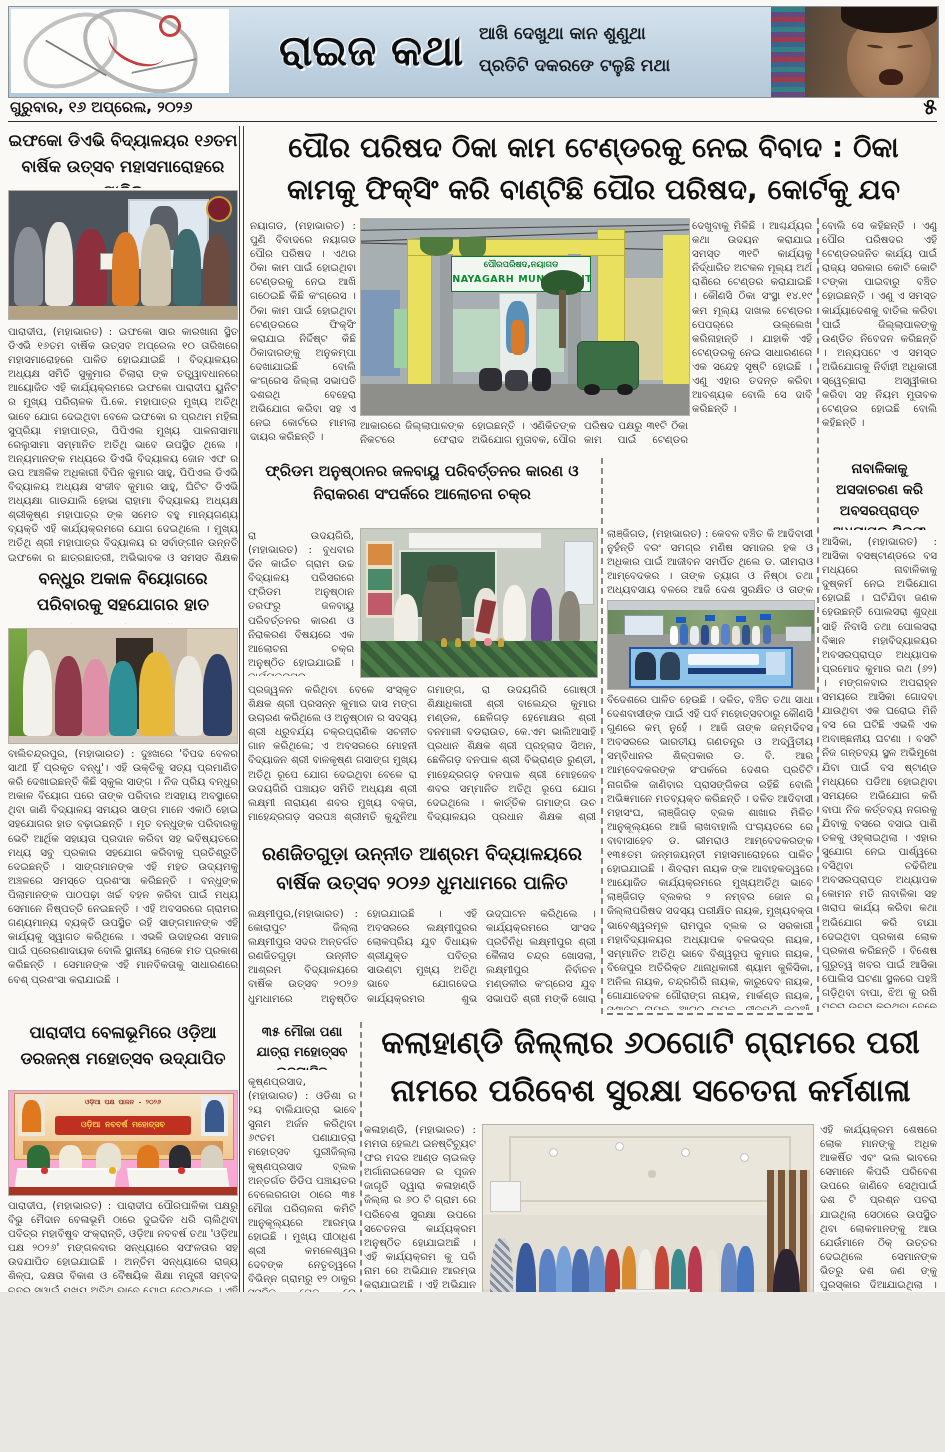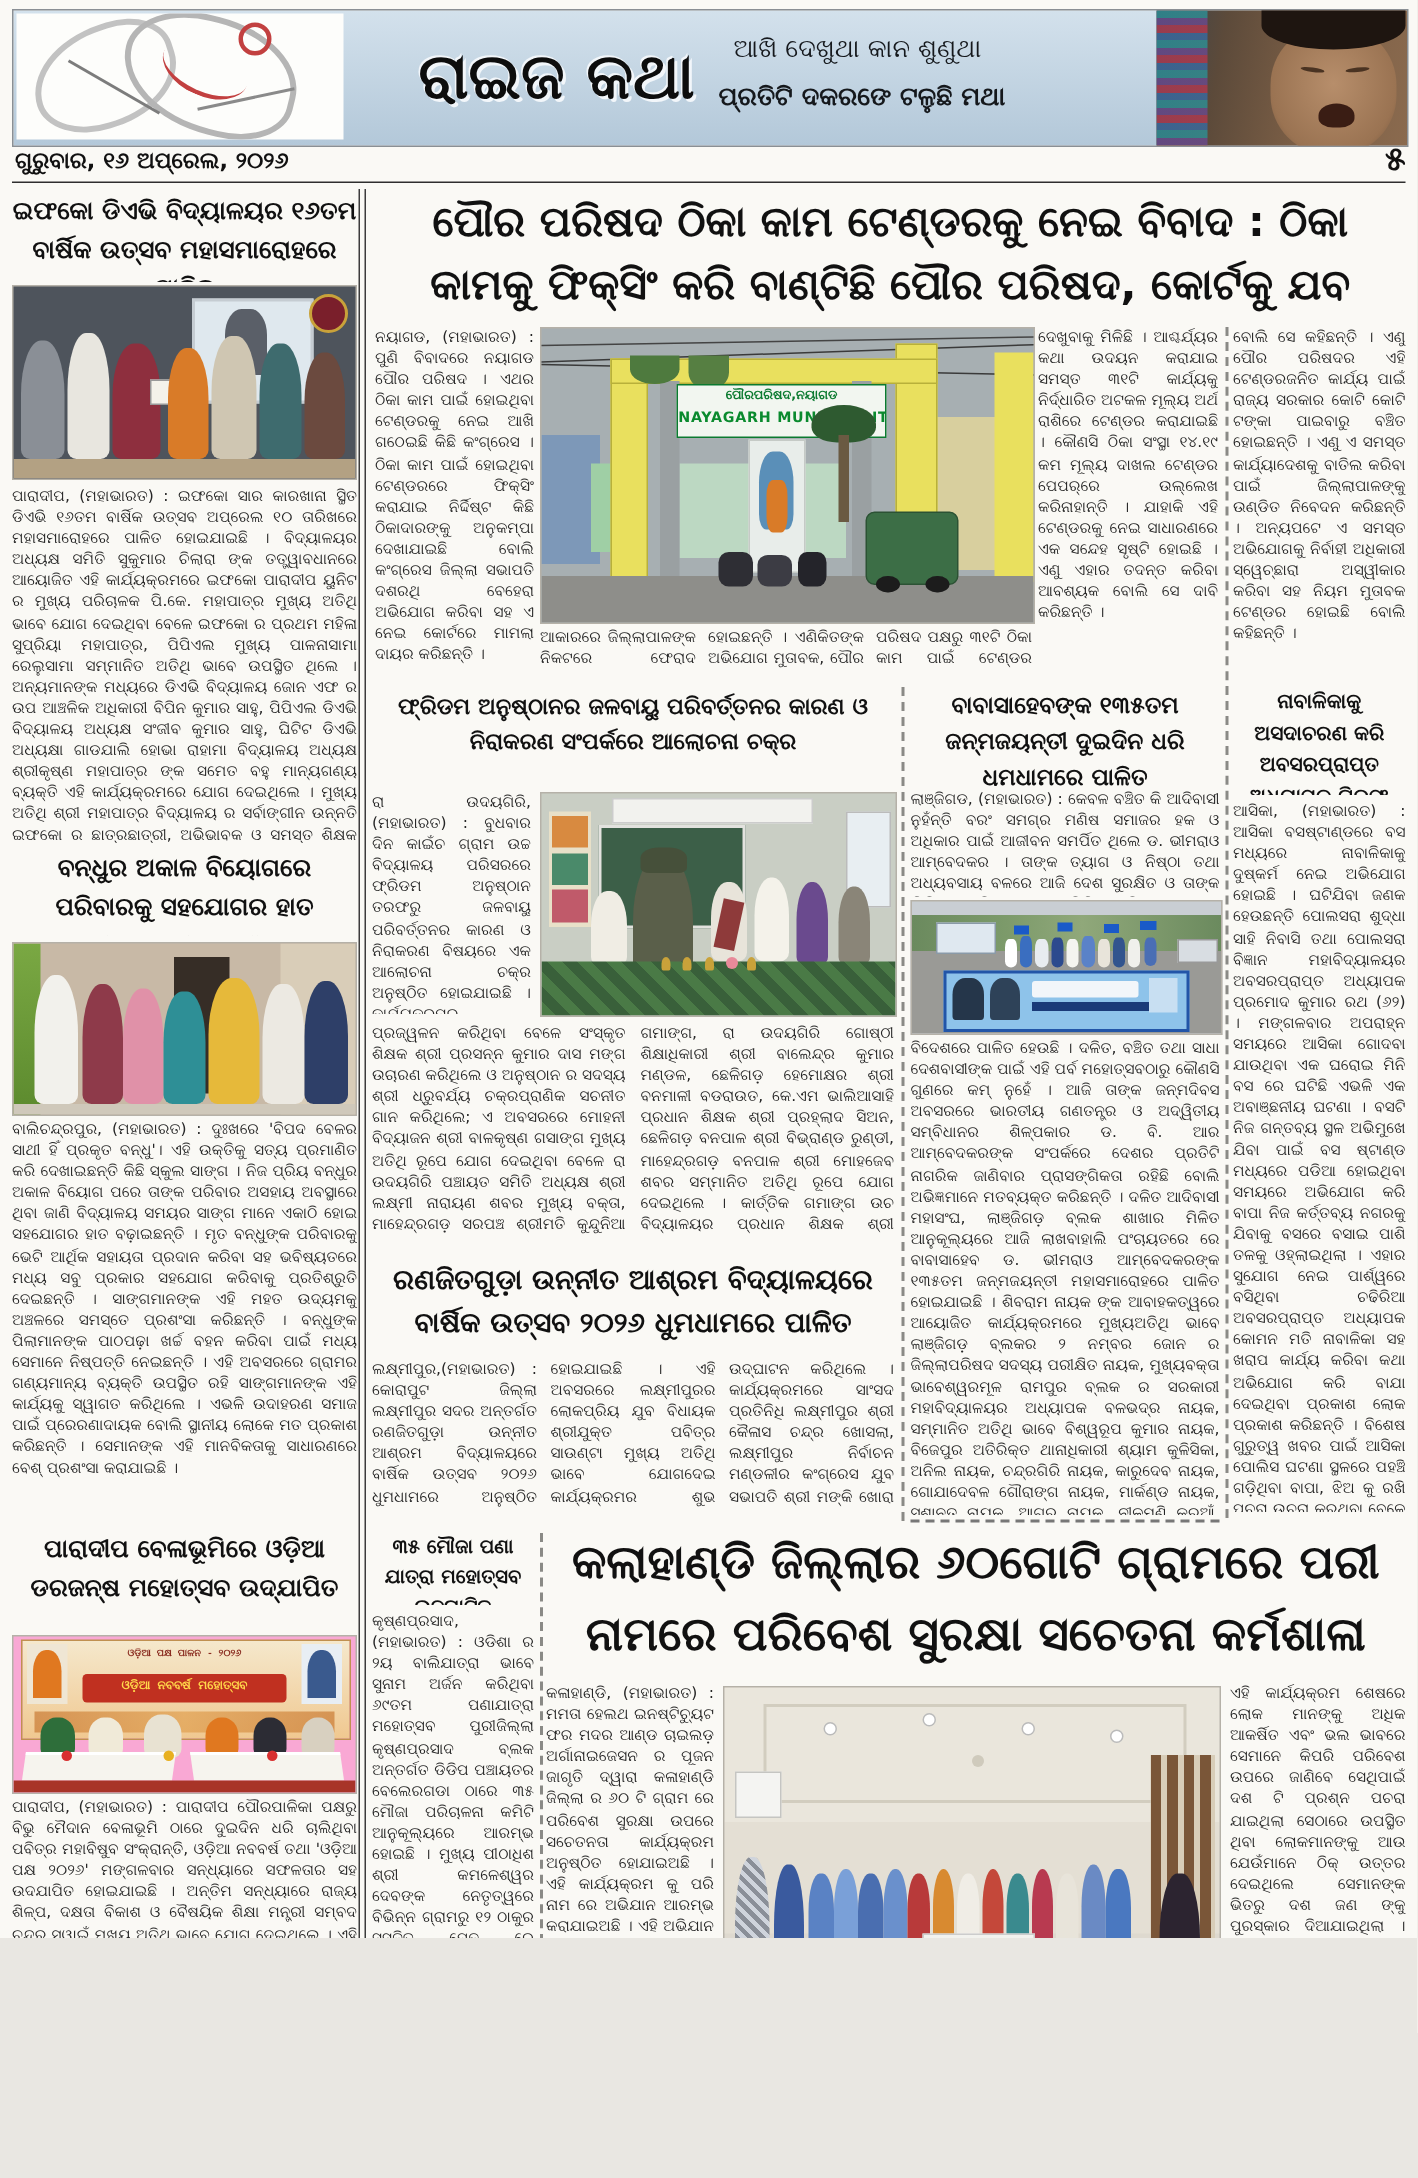--- a/index.html
+++ b/index.html
@@ -25,21 +25,21 @@
       <div class="a" style="left:10px;top:8px;width:90px;height:60px;border:4px solid #c2c2c2;border-radius:60% 40% 55% 45%;transform:rotate(-18deg);"></div>
       <div class="a" style="left:70px;top:2px;width:110px;height:70px;border:4px solid #b5b5b5;border-radius:45% 55% 40% 60%;transform:rotate(14deg);"></div>
       <div class="a" style="left:96px;top:18px;width:60px;height:34px;border-bottom:3px solid #c24040;border-radius:50%;transform:rotate(24deg);"></div>
       <div class="a" style="left:30px;top:48px;width:70px;height:2px;background:#7c7c7c;transform:rotate(30deg);"></div>
       <div class="a" style="left:120px;top:56px;width:66px;height:2px;background:#8a8a8a;transform:rotate(-12deg);"></div>
       <div class="a" style="left:148px;top:6px;width:16px;height:16px;border:3px solid #c24040;border-radius:50%;"></div>
     </div>
 
     <div class="a" style="left:252px;top:14px;width:220px;height:62px;font-size:42px;font-weight:bold;color:#0d0d0d;text-align:center;line-height:60px;text-shadow:2px 2px 0 #f2f6fa,-1px -1px 0 #f2f6fa;white-space:nowrap;overflow:hidden;">ରାଇଜ କଥା</div>
 
-    <div class="a" style="left:470px;top:16px;width:250px;height:26px;font-size:17px;font-weight:normal;color:#15181c;overflow:hidden;white-space:nowrap;margin-left:10px;">ଆଖି ଦେଖୁଥା କାନ ଶୁଣୁଥା</div>
+    <div class="a" style="left:470px;top:16px;width:250px;height:26px;font-size:17px;font-weight:bold;color:#15181c;overflow:hidden;white-space:nowrap;">ଆଖି ଦେଖୁଥା କାନ ଶୁଣୁଥା</div>
     <div class="a" style="left:470px;top:48px;width:260px;height:26px;font-size:17px;font-weight:bold;color:#15181c;overflow:hidden;white-space:nowrap;">ପ୍ରତିଟି ଦକରଙେ ଟଳୁଛି ମଥା</div>
 
     <div class="a" style="left:762px;top:0px;width:167px;height:90px;background:linear-gradient(100deg,#39434b 0%,#5c4a3a 26%,#7c5f46 60%,#8a6a4e 100%);overflow:hidden;">
       <div class="a" style="left:0;top:0;width:34px;height:90px;background:repeating-linear-gradient(#2e8f96 0 5px,#6a4a8e 5px 10px,#b03a50 10px 15px,#3a6aa0 15px 20px);opacity:.8;"></div>
       <div class="a" style="left:76px;top:10px;width:84px;height:86px;background:radial-gradient(ellipse at 50% 45%,#b78e6b 0%,#9a7352 70%,#6a4e38 100%);border-radius:46%;"></div>
       <div class="a" style="left:70px;top:-6px;width:96px;height:32px;background:#1e1510;border-radius:0 0 50% 50%;"></div>
       <div class="a" style="left:96px;top:38px;width:16px;height:3px;background:#4a3322;border-radius:50%;transform:rotate(8deg);"></div>
       <div class="a" style="left:126px;top:38px;width:16px;height:3px;background:#4a3322;border-radius:50%;transform:rotate(-6deg);"></div>
       <div class="a" style="left:108px;top:62px;width:24px;height:16px;background:#3a1d14;border-radius:50% 50% 40% 40%;"></div>
     </div>
@@ -193,21 +193,20 @@
     <div class="a" style="left:46%;bottom:20%;width:6px;height:9px;background:#c9a23a;border-radius:50% 50% 20% 20%;"></div>
     <div class="a" style="left:52%;bottom:21%;width:8px;height:8px;background:#e88a9a;border-radius:50%;"></div>
     <div class="a" style="left:58%;bottom:20%;width:6px;height:9px;background:#c9a23a;border-radius:50% 50% 20% 20%;"></div>
   </div>
 
   <div class="bd" style="left:248px;top:682px;width:348px;height:152px;column-count:2;column-gap:10px;">ପ୍ରଜ୍ୱଳନ କରିଥିବା ବେଳେ ସଂସ୍କୃତ ଶିକ୍ଷକ ଶ୍ରୀ ପ୍ରସନ୍ନ କୁମାର ଦାସ ମଙ୍ଗ ଉଚାରଣ କରିଥିଲେ ଓ ଅନୁଷ୍ଠାନ ର ସଦସ୍ୟ ଶ୍ରୀ ଧ୍ରୁବର୍ଯ୍ୟ ଚକ୍ରପ୍ରାଣିକ ସଚନୀତ ଗାନ କରିଥିଲେ; ଏ ଅବସରରେ ମୋହନୀ ବିଦ୍ୟାଜନ ଶ୍ରୀ ବାଳକୃଷ୍ଣ ଗସାଙ୍ଗ ମୁଖ୍ୟ ଅତିଥି ରୂପେ ଯୋଗ ଦେଇଥିବା ବେଳେ ରା ଉଦୟଗିରି ପଞ୍ଚାୟତ ସମିତି ଅଧ୍ୟକ୍ଷ ଶ୍ରୀ ଲକ୍ଷ୍ମୀ ନାରାୟଣ ଶବର ମୁଖ୍ୟ ବକ୍ତା, ମାହେନ୍ଦ୍ରଗଡ଼ ସରପଞ୍ଚ ଶ୍ରୀମତି କୁନ୍ଦୁନିଆ ଗମାଙ୍ଗ, ରା ଉଦୟଗିରି ଗୋଷ୍ଠୀ ଶିକ୍ଷାଧିକାରୀ ଶ୍ରୀ ବାଲେନ୍ଦ୍ର କୁମାର ମଣ୍ଡଳ, ଛେଳିଗଡ଼ ହେମୋକ୍ଷର ଶ୍ରୀ ବନମାଳୀ ବଡରାଉତ, କେ.ଏମ ଭାଲିଆସାହି ପ୍ରଧାନ ଶିକ୍ଷକ ଶ୍ରୀ ପ୍ରହ୍ଲାଦ ସିଅନ, ଛେଳିଗଡ଼ ବନପାଳ ଶ୍ରୀ ବିଭ୍ରାଣ୍ଡ ରୁଣ୍ଡୀ, ମାହେନ୍ଦ୍ରଗଡ଼ ବନପାଳ ଶ୍ରୀ ମୋହଜେବ ଶବର ସମ୍ମାନିତ ଅତିଥି ରୂପେ ଯୋଗ ଦେଇଥିଲେ । କାର୍ତ୍ତିକ ଗମାଙ୍ଗ ଉଚ ବିଦ୍ୟାଳୟର ପ୍ରଧାନ ଶିକ୍ଷକ ଶ୍ରୀ ଲୋକନାଥ ନାହାକ ସ୍ୱାଗତ ଅଭିନନ୍ଦନ ଅର୍ପଣ କରିଥିଲେ । ମୋହନୀ ବ୍ଲକ ଓ ରା ଉଦୟଗିରି ବ୍ଲକର ୧୦ ଟି ବିଦ୍ୟାଳୟର ନବମ ଶ୍ରେଣୀରେ ସର୍ବୋଚ୍ଚ ନମ୍ବର ରଖିଥିବା ଦଶ ଜଣ ଛାତ୍ରଛାତ୍ରୀଙ୍କୁ ଅତିଥି ମାନଙ୍କ ଦ୍ୱାରା ମାନପତ୍ର ସହ ସିଲଡ଼ ପ୍ରଦାନ କରାଯାଇଥିଲା । ବାସ୍ତବରେ ବର୍ତ୍ତମାନ ସମୟରେ ଜଙ୍ଗଲ ସଂପଦ ଅବକ୍ଷୟ, ଜଙ୍ଗଲ ପୋଡି ଅତ୍ୟଧିକ ଜନସଂଖ୍ୟା ଓ କଳକାରଖାନା ବୃଷ୍ଟି ଯାନବାହାନ ର କୃଷି ଯୋଗୁଁ ଜଳବାୟୁ ପରିବର୍ତ୍ତନର ମୁଖ୍ୟ କାରଣ ବୋଲି ଛାତ୍ର ଛାତ୍ରୀ ଓ ଅତିଥି ବୃନ୍ଦ ମତ ପ୍ରକାଶ କରିଥିଲେ ତେଣୁ ବଡ଼ୁ ମାତ୍ରାରେ ଗଛ ଲଗାଇବା ଓ ସଚେତନତା ଦୃଷ୍ଟି ପାଇଁ ଉଦ୍ୟମ କରିବା ପାଇଁ ଅତିଥି ବୃନ୍ଦ ପରାମର୍ଶ ଦେଇଥିଲେ । ଜଙ୍ଗଲ ବିଭାଗ ତରଫରୁ ଆସନ୍ତା ଜୁଲାଇ ମାସରେ ହେବଥିବା ବୃକ୍ଷରୋପଣ କାର୍ଯ୍ୟକ୍ରମରେ ଅଂଶ ଗ୍ରହଣ କରି ବିଭିନ୍ନ ପ୍ରଜାତିର ଚାରା ପିଛା ଏକ ଟଙ୍କା ଦରରେ କିଣି ବାଡ଼ି ବଗିଚାରେ ଲଗାଇବା ପାଇଁ ପରାମର୍ଶ ଦିଆ ଯାଇଥିଲା । ରାଜ୍ୟ ପୁରସ୍କୃତ ଶିକ୍ଷକ ଶ୍ରୀ ସୁବାସ ଚନ୍ଦ୍ର ସାହୁ ସଂଯୋଜନା କରିଥିବା ବେଳେ ପ୍ରିତମୟ କାର୍ଯ୍ୟକାରୀ ସଭାପତି ଶ୍ରୀ ତ୍ରିନାଥ ବିଷୋୟୀଙ୍କୁ ଧନ୍ୟବାଦ ଅର୍ପଣ କରିଥିଲେ ।</div>
 
   <div class="hl" style="left:248px;top:840px;width:348px;height:62px;font-size:18.5px;">ରଣଜିତଗୁଡ଼ା ଉନ୍ନୀତ ଆଶ୍ରମ ବିଦ୍ୟାଳୟରେ ବାର୍ଷିକ ଉତ୍ସବ ୨୦୨୬ ଧୁମଧାମରେ ପାଳିତ</div>
   <div class="bd" style="left:248px;top:906px;width:348px;height:110px;column-count:3;column-gap:9px;">ଲକ୍ଷ୍ମୀପୁର,(ମହାଭାରତ) : କୋରାପୁଟ ଜିଲ୍ଲା ଲକ୍ଷ୍ମୀପୁର ସଦର ଅନ୍ତର୍ଗତ ରଣଜିତଗୁଡ଼ା ଉନ୍ନୀତ ଆଶ୍ରମ ବିଦ୍ୟାଳୟରେ ବାର୍ଷିକ ଉତ୍ସବ ୨୦୨୬ ଧୁମଧାମରେ ଅନୁଷ୍ଠିତ ହୋଇଯାଇଛି । ଏହି ଅବସରରେ ଲକ୍ଷ୍ମୀପୁରର ଲୋକପ୍ରିୟ ଯୁବ ବିଧାୟକ ଶ୍ରୀଯୁକ୍ତ ପବିତ୍ର ସାଉଣ୍ଟା ମୁଖ୍ୟ ଅତିଥି ଭାବେ ଯୋଗଦେଇ କାର୍ଯ୍ୟକ୍ରମର ଶୁଭ ଉଦ୍‌ଘାଟନ କରିଥିଲେ । କାର୍ଯ୍ୟକ୍ରମରେ ସାଂସଦ ପ୍ରତିନିଧି ଲକ୍ଷ୍ମୀପୁର ଶ୍ରୀ କୈଳାସ ଚନ୍ଦ୍ର ଖୋସଲା, ଲକ୍ଷ୍ମୀପୁର ନିର୍ବାଚନ ମଣ୍ଡଳୀର କଂଗ୍ରେସ ଯୁବ ସଭାପତି ଶ୍ରୀ ମଙ୍କି ଖୋରା ସହିତ ବିଦ୍ୟାଳୟର କର୍ତ୍ତୃପକ୍ଷ, ଶିକ୍ଷକମଣ୍ଡଳୀ ଓ ଛାତ୍ରଛାତ୍ରୀମାନେ ବୃହତ ସଂଖ୍ୟାରେ ଉପସ୍ଥିତ ଥିଲେ । ଉତ୍ସବରେ ଛାତ୍ରଛାତ୍ରୀମାନେ ବିଭିନ୍ନ ସାହିତ୍ୟିକ ଓ ସାଂସ୍କୃତିକ କାର୍ଯ୍ୟକ୍ରମ ପ୍ରଦର୍ଶନ କରି ସଭାସଦଙ୍କୁ ଆନନ୍ଦିତ କରିଥିଲେ । ମୁଖ୍ୟ ଅତିଥି ଶ୍ରୀ ସାଉଣ୍ଟା ତାଙ୍କ ଉଦ୍‌ବୋଧନରେ ଶିକ୍ଷାର ଗୁରୁତ୍ୱ ଓ ଛାତ୍ରଛାତ୍ରୀଙ୍କ ଭବିଷ୍ୟତ ଗଢ଼ିବାରେ ଏପରି କାର୍ଯ୍ୟକ୍ରମର ଭୂମିକା ଉପରେ ଜୋର ଦେଇଥିଲେ । ଶେଷରେ ବିଦ୍ୟାଳୟ ପକ୍ଷରୁ ଅତିଥିମାନଙ୍କୁ ସମ୍ମାନିତ କରାଯାଇଥିବା ସହ କାର୍ଯ୍ୟକ୍ରମଟି ସଫଳତାର ସହ ସମାପ୍ତ ହୋଇଥିଲା ।</div>
 
-  <div class="hl" style="left:607px;top:458px;width:206px;height:66px;font-size:15.5px;">ବାବାସାହେବଙ୍କ ୧୩୫ତମ ଜନ୍ମଜୟନ୍ତୀ ଦୁଇଦିନ ଧରି ଧୂମଧାମରେ ପାଳିତ</div>
   <div class="bd" style="left:607px;top:526px;width:206px;height:72px;">ଲାଞ୍ଜିଗଡ, (ମହାଭାରତ) : କେବଳ ବଞ୍ଚିତ କି ଆଦିବାସୀ ନୁହଁନ୍ତି ବରଂ ସମଗ୍ର ମଣିଷ ସମାଜର ହକ ଓ ଅଧିକାର ପାଇଁ ଆଜୀବନ ସମର୍ପିତ ଥିଲେ ଡ. ଭୀମରାଓ ଆମ୍ବେଦକର । ତାଙ୍କ ତ୍ୟାଗ ଓ ନିଷ୍ଠା ତଥା ଅଧ୍ୟବସାୟ ବଳରେ ଆଜି ଦେଶ ସୁରକ୍ଷିତ ଓ ତାଙ୍କ ଲିଖିତ ସମ୍ବିଧାନ ଏହା ସୁନିଶ୍ଚିତ କରିଥାଏ । ସାରା ବିଶ୍ୱ ଯାହାଙ୍କ ଗୁଣଗାରିମା ଆଗରେ ନତମସ୍ତକ ହୁଏ, ତାଙ୍କର ଜନ୍ମଜୟନ୍ତୀ ଦେଶ ତଥା</div>
 
   <div class="ph" style="left:607px;top:600px;width:206px;height:88px;background:#c9ced3;">
     <div class="a" style="left:0;top:10%;width:100%;height:28%;background:linear-gradient(90deg,#6b8a5e,#7c9a6a 30%,#90a87a 55%,#6b8a5e);"></div>
     <div class="a" style="left:0;top:38%;width:100%;height:62%;background:#9a9a96;"></div>
     <div class="a" style="left:8%;top:16%;width:18%;height:22%;background:#dfe8f0;border:1px solid #8a9aa8;"></div>
     <div class="a" style="left:86%;top:28%;width:12%;height:16%;background:#d8dde2;border:1px solid #999;"></div>
     <div class="fig" style="left:30%;top:28%;width:4%;height:22%;background:#fff;"></div>
     <div class="fig" style="left:35%;top:26%;width:4%;height:24%;background:#3a6ec0;"></div>
     <div class="fig" style="left:40%;top:28%;width:4%;height:22%;background:#e8ecf0;"></div>

